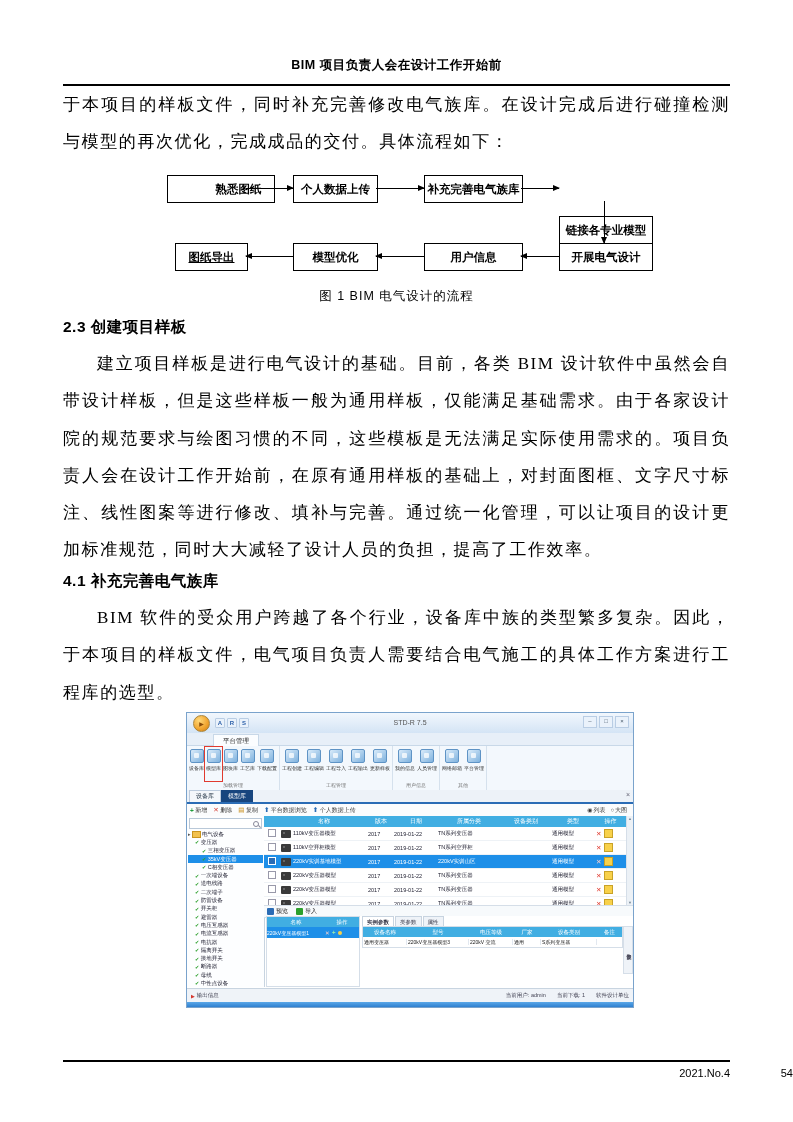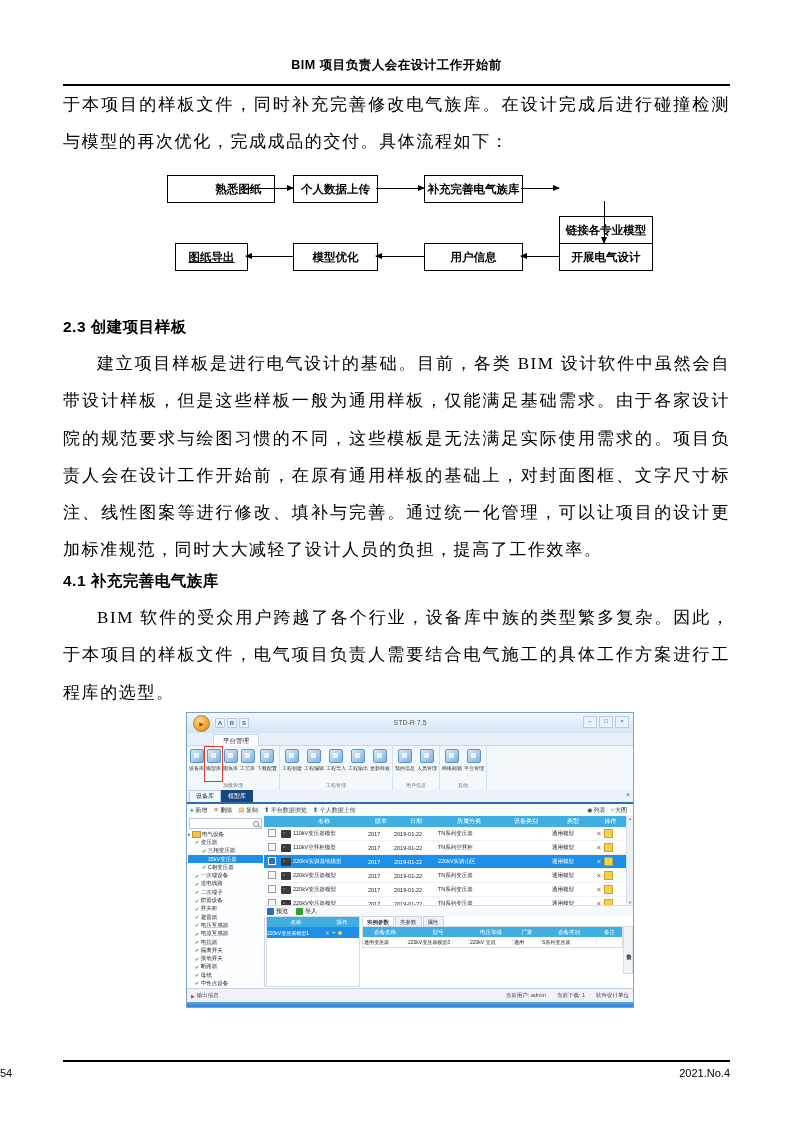--- a/index.html
+++ b/index.html
@@ -5,21 +5,21 @@
   html,body{margin:0;padding:0;background:#888;}
   #page{position:relative;width:793px;height:1122px;background:#fff;margin:0 auto;overflow:hidden;
         font-family:"Liberation Serif","DejaVu Serif",serif;color:#000;}
   .abs{position:absolute;}
 
   
   .hdr-title{top:57px;left:0;width:793px;text-align:center;font-family:"Liberation Sans","DejaVu Sans",sans-serif;
              font-weight:700;font-size:12.5px;letter-spacing:.5px;}
   .hdr-rule{top:84px;left:63px;width:667px;border-top:2px solid #000;}
   .ftr-rule{top:1060px;left:63px;width:667px;border-top:2.5px solid #000;}
-  .ftr-page{top:1067px;left:0;width:793px;text-align:left;font-family:"Liberation Sans",sans-serif;font-size:11px;}
+  .ftr-page{top:1067px;left:0;width:793px;text-align:right;font-family:"Liberation Sans",sans-serif;font-size:11px;}
   .ftr-issue{top:1067px;right:63px;font-family:"Liberation Sans",sans-serif;font-size:11px;}
 
   
   .para{left:63px;width:667px;font-size:17px;line-height:37.3px;text-align:justify;letter-spacing:1.6px;}
   .indent{text-indent:2em;}
   .p-intro{top:86px;}
   .p-23{top:345px;}
   .p-24{top:599px;}
   .sec-h{left:63px;font-family:"Liberation Sans","DejaVu Sans",sans-serif;font-weight:700;font-size:15.5px;letter-spacing:.5px;}
   .h-23{top:317px;text-align:center;}
@@ -164,20 +164,21 @@
     <div class="fc-box" style="left:361px;top:75px;width:97px;">用户信息</div>
     <div class="fc-box" style="left:496px;top:75px;width:92px;">开展电气设计</div>
     <div class="ar r" style="left:183px;top:20px;width:47px;"></div>
     <div class="ar r" style="left:313px;top:20px;width:48px;"></div>
     <div class="ar r" style="left:458px;top:20px;width:38px;"></div>
     <div class="arv" style="left:541px;top:33px;height:42px;"></div>
     <div class="ar l" style="left:458px;top:88px;width:38px;"></div>
     <div class="ar l" style="left:313px;top:88px;width:48px;"></div>
     <div class="ar l" style="left:183px;top:88px;width:47px;"></div>
   </div>
+  <div class="abs fig-cap cap-1">图 1  BIM 电气设计的流程</div>
 
   <div class="abs sec-h h-23">2.3 创建项目样板</div>
   <div class="abs para indent p-23">建立项目样板是进行电气设计的基础。目前，各类 BIM 设计软件中虽然会自带设计样板，但是这些样板一般为通用样板，仅能满足基础需求。由于各家设计院的规范要求与绘图习惯的不同，这些模板是无法满足实际使用需求的。项目负责人会在设计工作开始前，在原有通用样板的基础上，对封面图框、文字尺寸标注、线性图案等进行修改、填补与完善。通过统一化管理，可以让项目的设计更加标准规范，同时大大减轻了设计人员的负担，提高了工作效率。</div>
 
   <div class="abs sec-h h-24">4.1 补充完善电气族库</div>
   <div class="abs para indent p-24">BIM 软件的受众用户跨越了各个行业，设备库中族的类型繁多复杂。因此，于本项目的样板文件，电气项目负责人需要结合电气施工的具体工作方案进行工程库的选型。</div>
 
   <div class="abs win">
 
     <div class="abs titlebar"></div>

